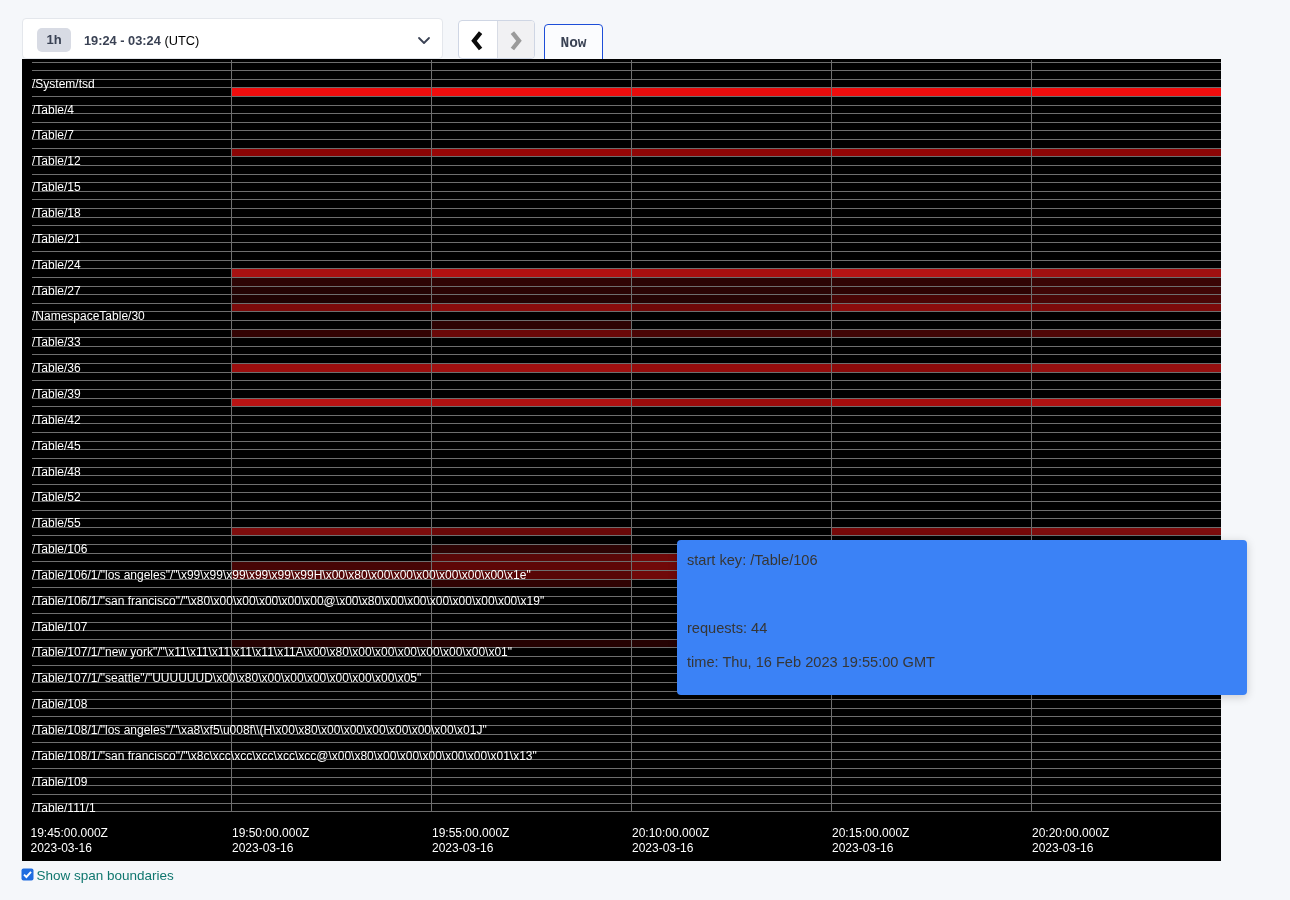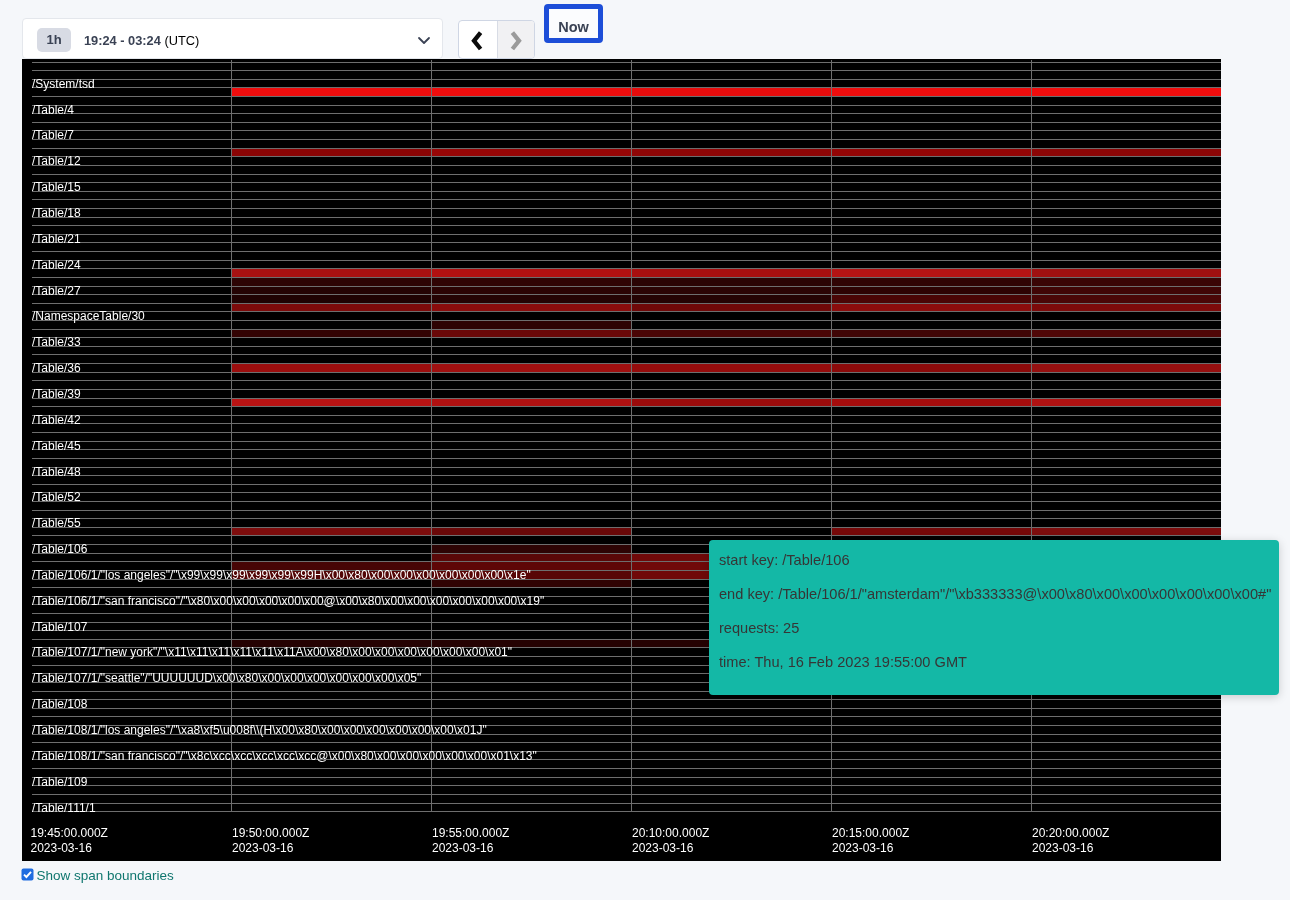--- a/index.html
+++ b/index.html
@@ -3,22 +3,22 @@
 * { margin:0; padding:0; box-sizing:border-box; }
 html,body { width:1290px; height:900px; background:#f5f7fa; font-family:"Liberation Sans", sans-serif; overflow:hidden; }
 #root { position:relative; width:1290px; height:900px; }
 .abs { position:absolute; }
 #selbox { left:21.5px; top:18px; width:421.5px; height:41px; background:#fff; border:1px solid #e4e7ec; border-radius:4px; }
 #badge { left:37px; top:28px; width:34px; height:24px; background:#d8dbe4; border-radius:5px; color:#3a4254; font-size:13px; font-weight:bold; text-align:center; line-height:24px; }
 #trange { left:84px; top:32.5px; font-size:12.8px; color:#3a4254; white-space:pre; }
 #chev { left:417px; top:36px; }
 #navgrp { left:457.5px; top:20px; width:77px; height:38.5px; border:1px solid #cfd6e4; border-radius:4px; background:#fff; overflow:hidden; }
 #navR { position:absolute; left:38px; top:0; width:39px; height:38.5px; background:#f1f1f3; border-left:1px solid #d8dce5; }
-#nowbtn { left:544px; top:4px; width:59px; height:38.5px; background:#fbfcfe; border:5px solid #1d4ed8; border-radius:4px; color:#3a4254; font-size:14.5px; font-weight:600; text-align:center; line-height:37px; }
-#tooltip { position:absolute; left:709px; top:540px; width:569.5px; height:155px; background:#14b8a6; border-radius:4px; box-shadow:0 2px 10px rgba(0,0,0,0.18); }
+#nowbtn { left:544px; top:24px; width:59px; height:38.5px; background:#fbfcfe; border:1px solid #1d4ed8; border-radius:4px; color:#3a4254; font-size:14.5px; font-weight:600; text-align:center; line-height:37px;font-family:Liberation Mono, monospace; }
+#tooltip { position:absolute; left:677px; top:540px; width:569.5px; height:155px; background:#3b82f6; border-radius:4px; box-shadow:0 2px 10px rgba(0,0,0,0.18); }
 .tl { position:absolute; left:10px; font-size:14.6px; color:#363636; line-height:16px; white-space:pre; }
 #cbrow { left:21px; top:868px; }
 #cblabel { left:36.5px; top:867.5px; font-size:13.5px; color:#0f766e; }
 </style></head>
 <body>
 <div id="root">
 <div class="abs" id="selbox"></div>
 <div class="abs" id="badge">1h</div>
 <div class="abs" id="trange"><b>19:24 - 03:24</b> <span style="color:#000000">(UTC)</span></div>
 <svg class="abs" id="chev" width="14" height="9" viewBox="0 0 14 9">
@@ -242,21 +242,20 @@
         <text x="610" y="777.5">20:10:00.000Z</text>
         <text x="610" y="792.5">2023-03-16</text>
         <text x="810" y="777.5">20:15:00.000Z</text>
         <text x="810" y="792.5">2023-03-16</text>
         <text x="1010" y="777.5">20:20:00.000Z</text>
         <text x="1010" y="792.5">2023-03-16</text>
       </g>
     </svg>
 <div id="tooltip">
 <div class="tl" style="top:12px">start key: /Table/106</div>
-<div class="tl" style="top:46px">end key: /Table/106/1/"amsterdam"/"\xb333333@\x00\x80\x00\x00\x00\x00\x00\x00#"</div>
-<div class="tl" style="top:80px">requests: 25</div>
+<div class="tl" style="top:80px">requests: 44</div>
 <div class="tl" style="top:114px">time: Thu, 16 Feb 2023 19:55:00 GMT</div>
 </div>
 <svg class="abs" id="cbrow" width="14" height="14" viewBox="0 0 14 14">
       <rect x="0.5" y="0.5" width="12" height="12" rx="2" fill="#1f6ce0"></rect>
       <path d="M3 6.6 L5.4 9 L10 3.8" fill="none" stroke="#fff" stroke-width="1.9"></path>
     </svg>
 <div class="abs" id="cblabel">Show span boundaries</div>
 </div>
 </body></html>

